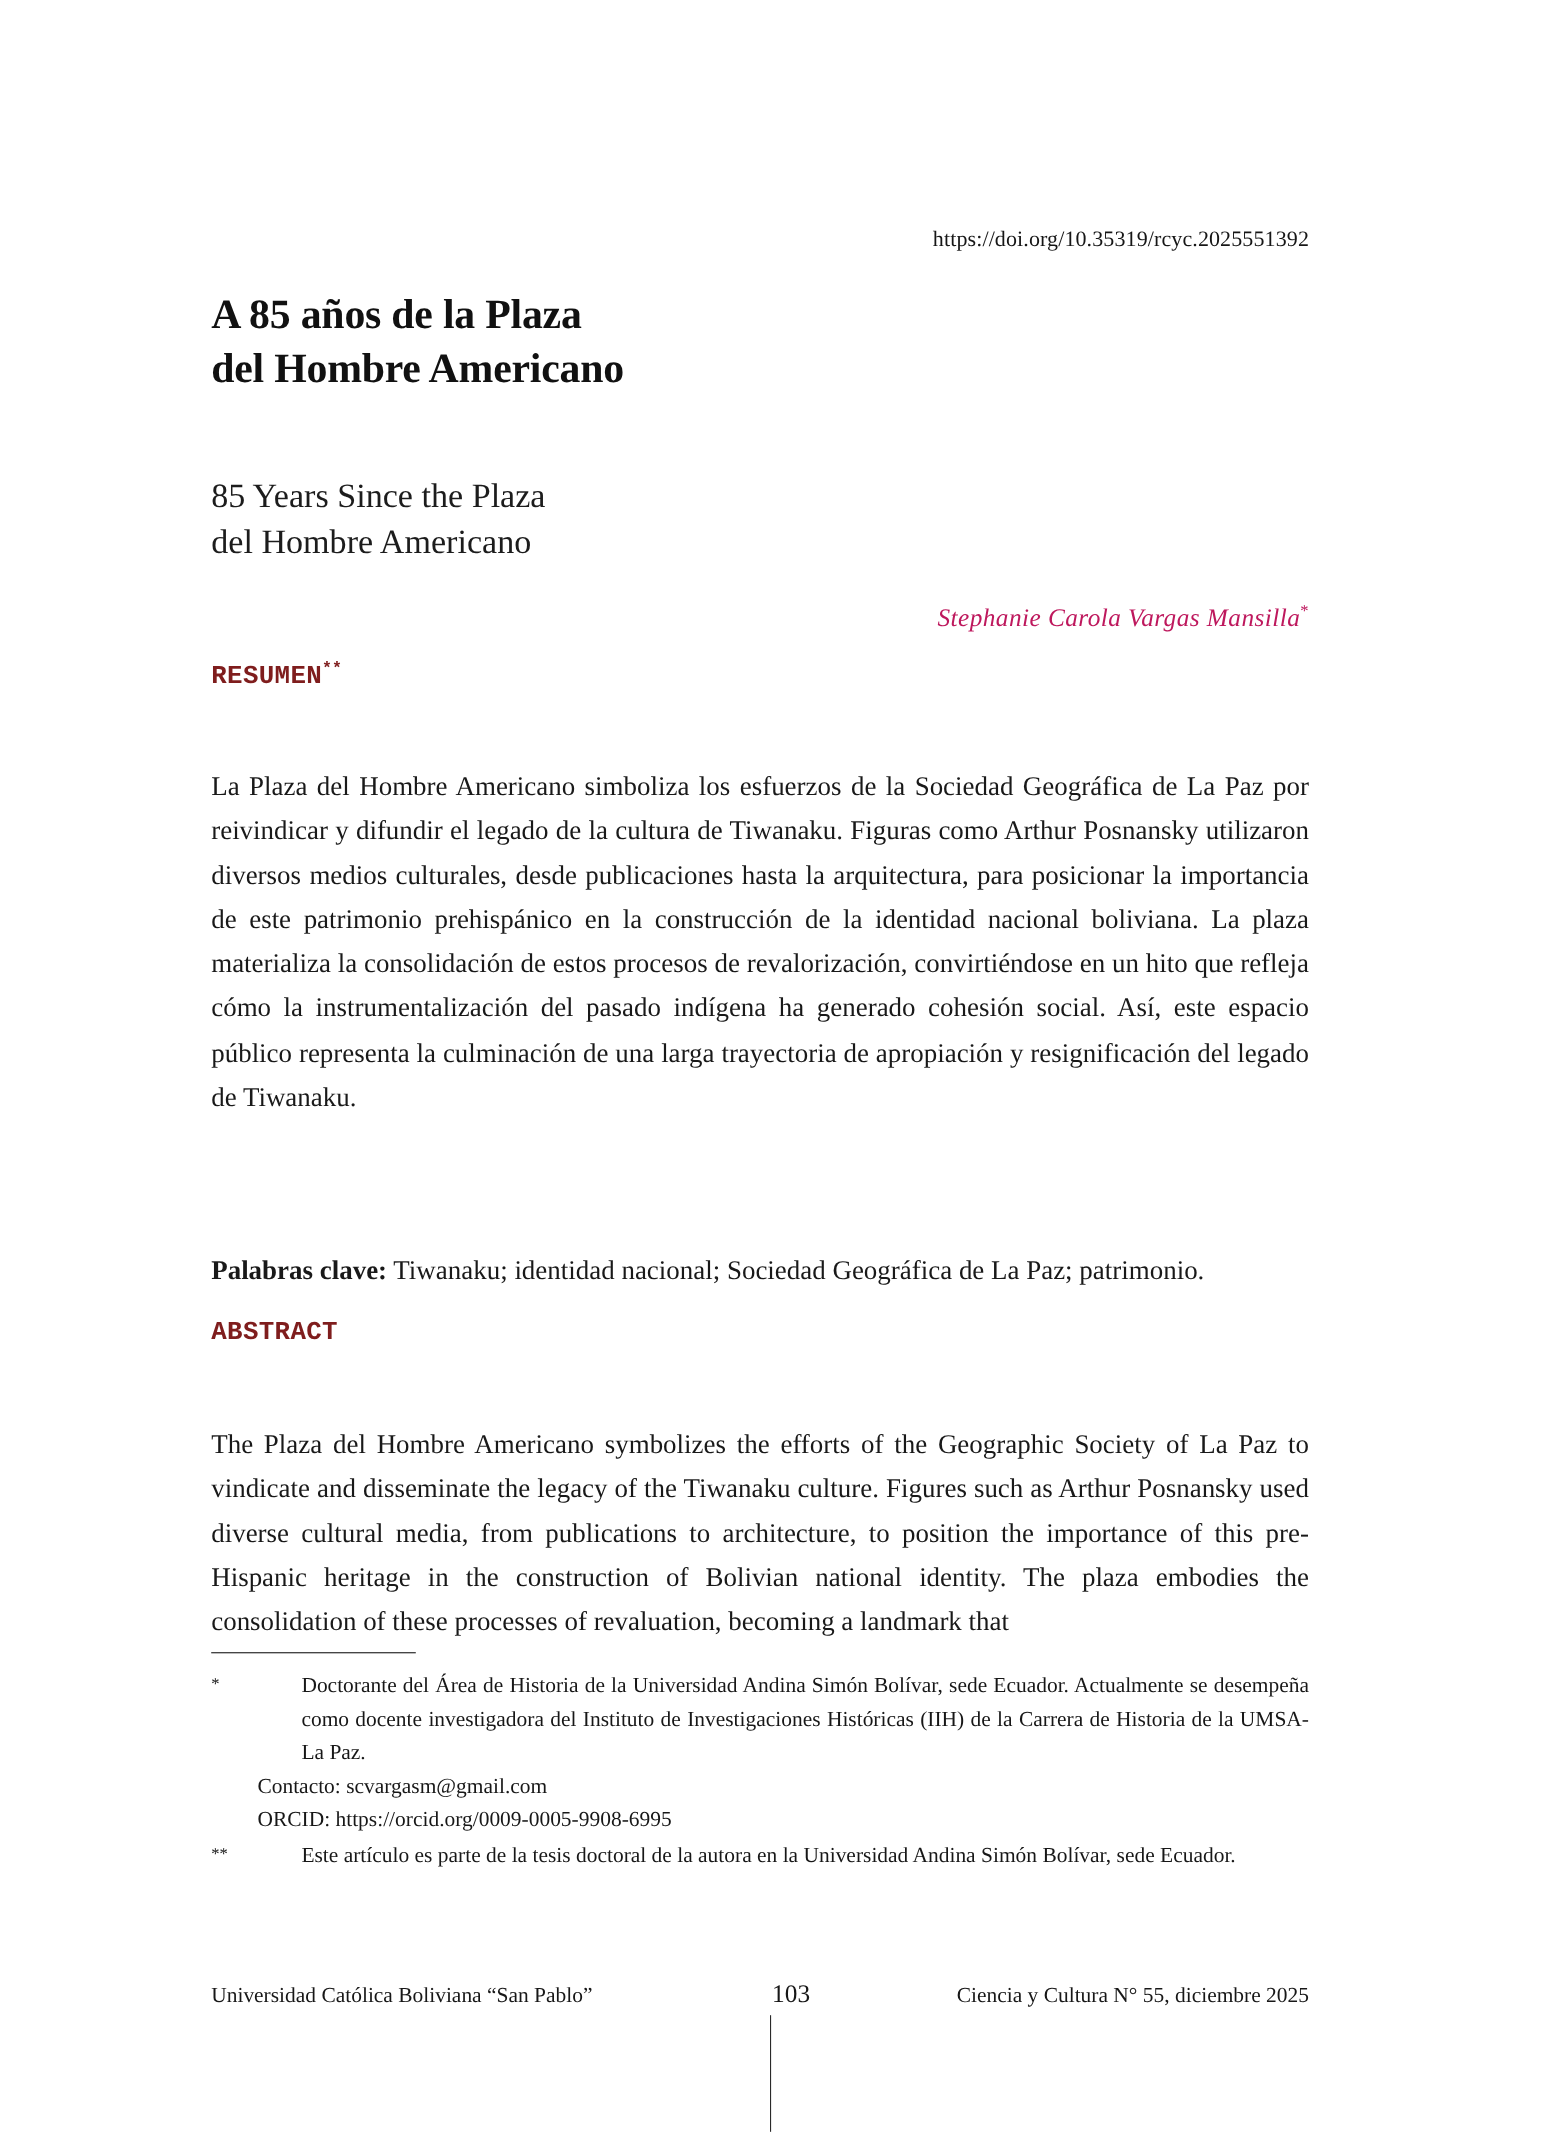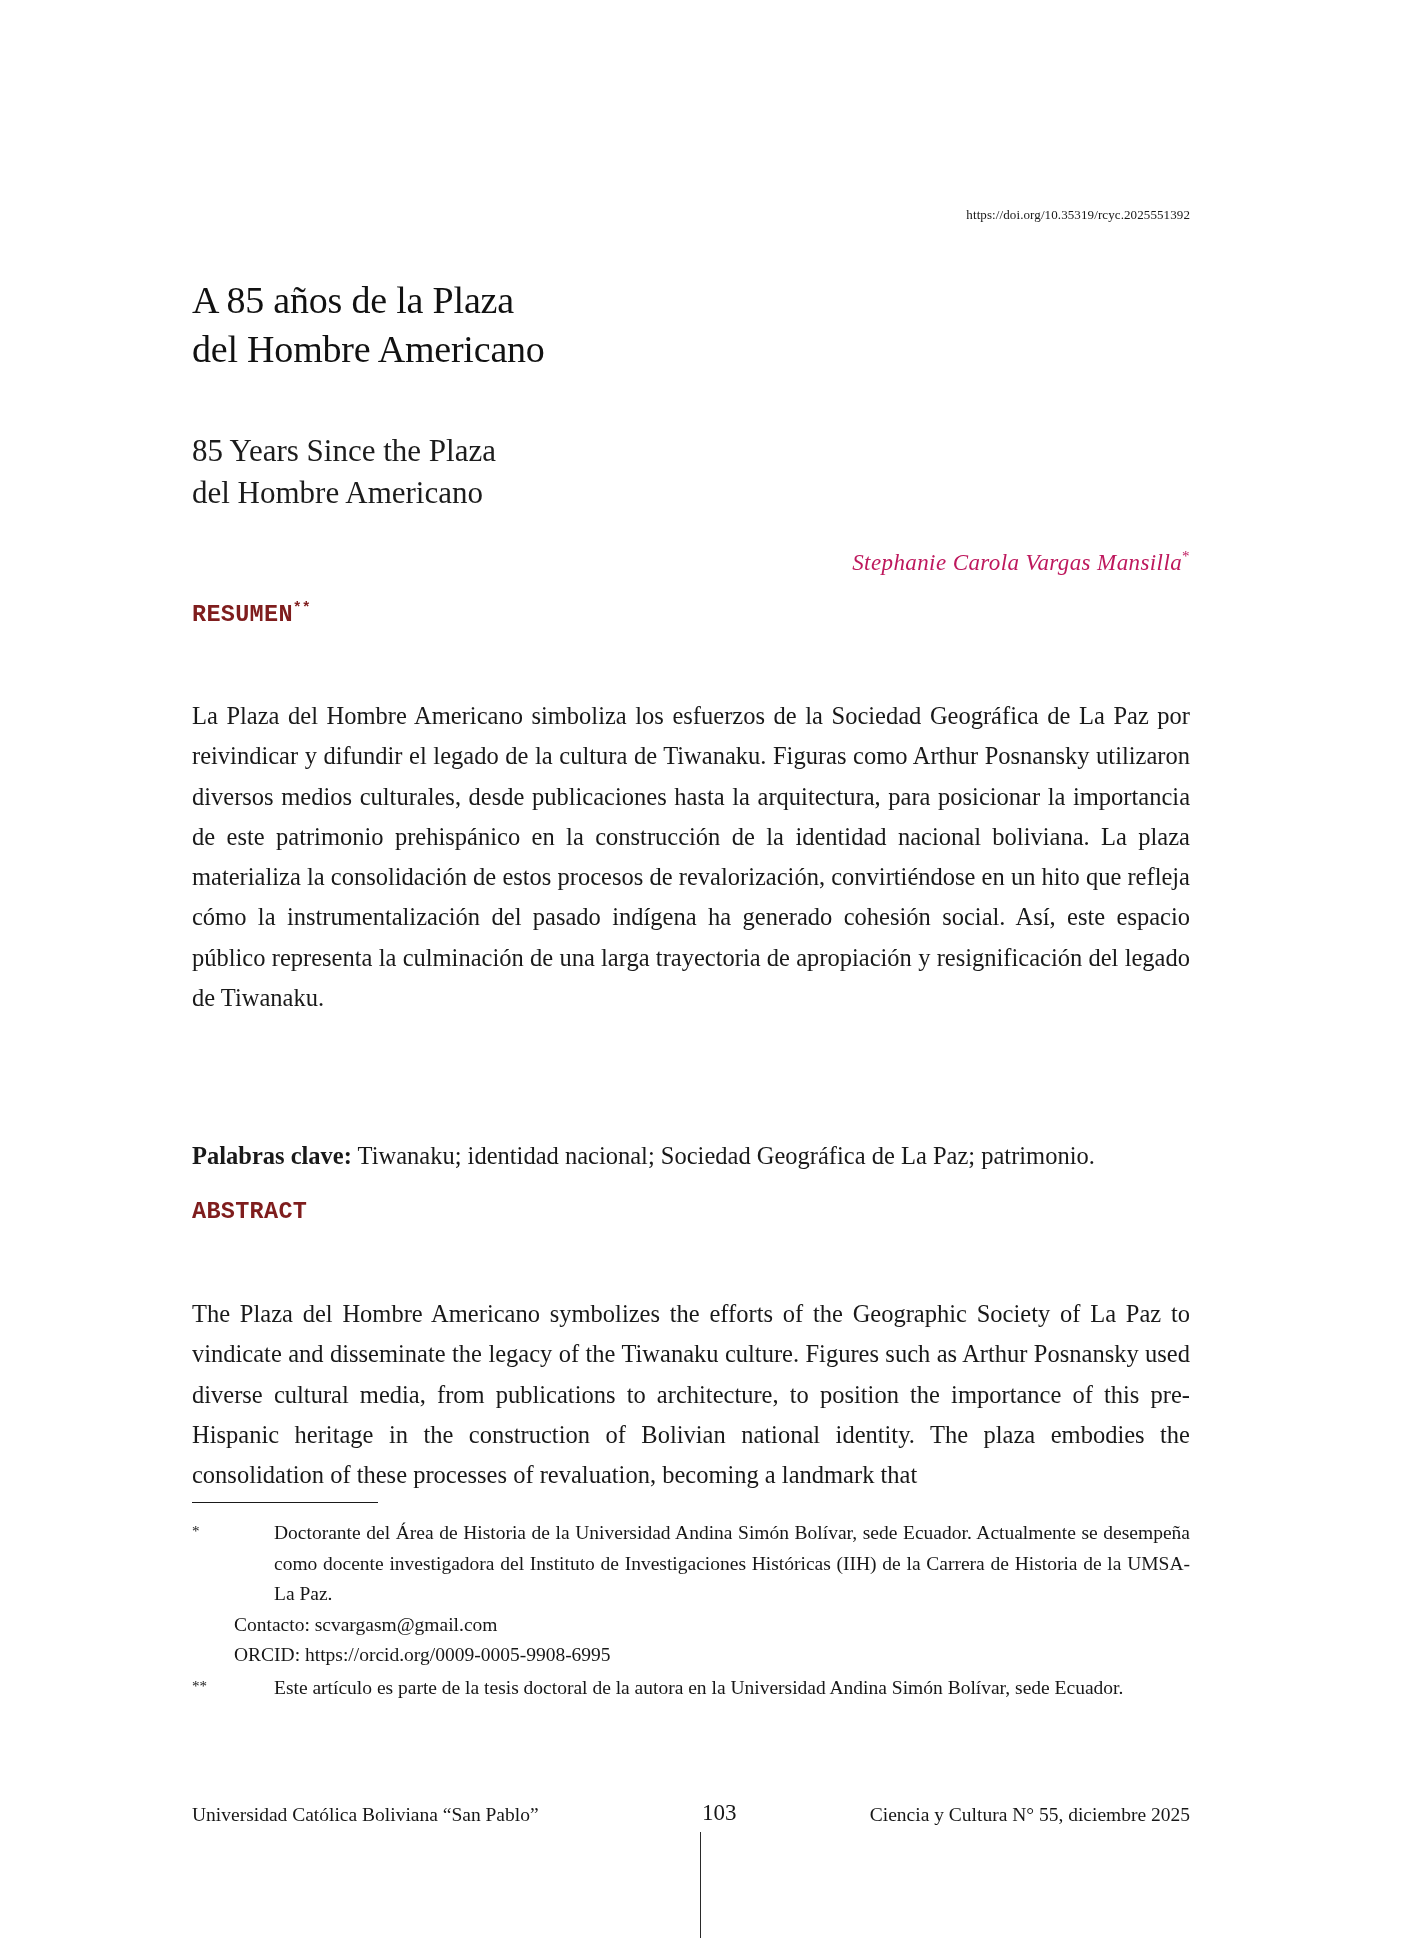--- a/index.html
+++ b/index.html
@@ -24,33 +24,33 @@
   }
 
   
   .doi-line {
     position: absolute;
     left: 192px;
     top: 207px;
     width: 998px;
     text-align: right;
     font-family: "Liberation Serif", "DejaVu Serif", serif;
-    font-size: 13px;
+    font-size: 20px;
     letter-spacing: 0.1px;
     color: #161616;
   }
 
   
   .title-es {
     position: absolute;
     left: 192px;
-    top: 276px;
+    top: 262px;
     width: 760px;
     font-family: "Liberation Serif", "DejaVu Serif", serif;
-    font-weight: normal;
+    font-weight: bold;
     font-size: 38px;
     line-height: 1.28;
     letter-spacing: -0.2px;
     color: #111111;
   }
   .title-en {
     position: absolute;
     left: 192px;
     top: 430px;
     width: 760px;

